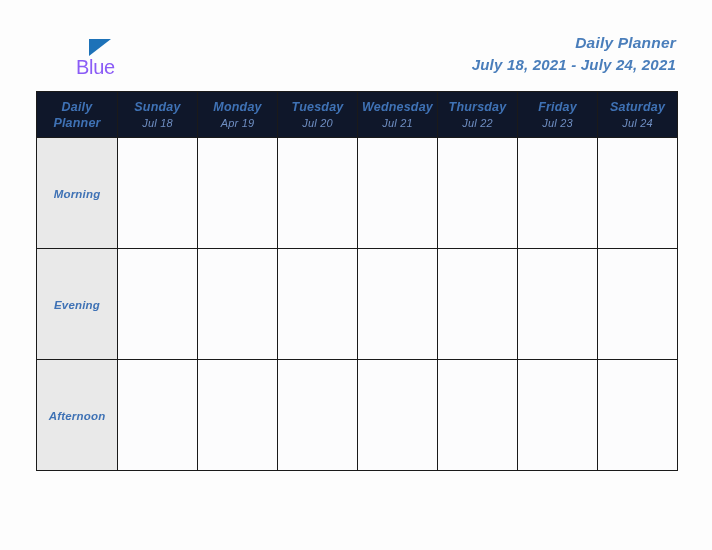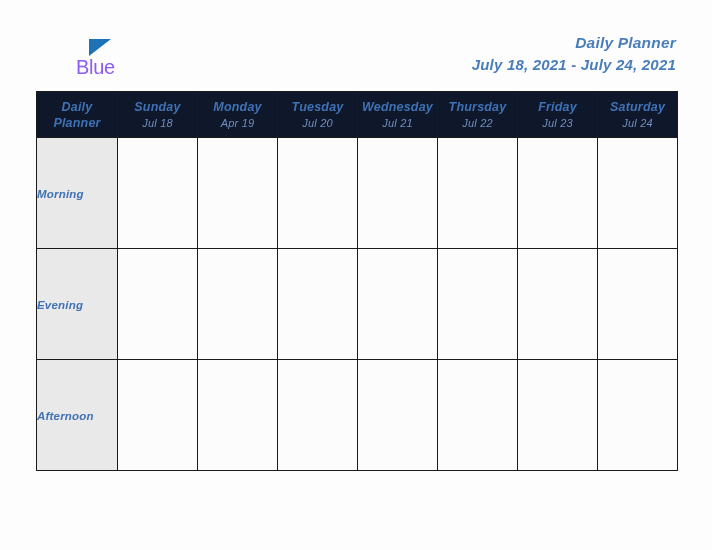--- a/index.html
+++ b/index.html
@@ -132,20 +132,21 @@
 
   .col-label { width: 81px; }
   .col-day   { width: 80px; }
 
   tbody td {
     background: #fcfcfd;
     height: 110px;
   }
   td.row-label {
     background: #e9e9e9;
+    text-align: center;
     vertical-align: middle;
   }
   .row-label-text {
     font-size: 11.5px;
     font-style: italic;
     font-weight: bold;
     color: #3f72b5;
     letter-spacing: 0.2px;
   }
 </style>

